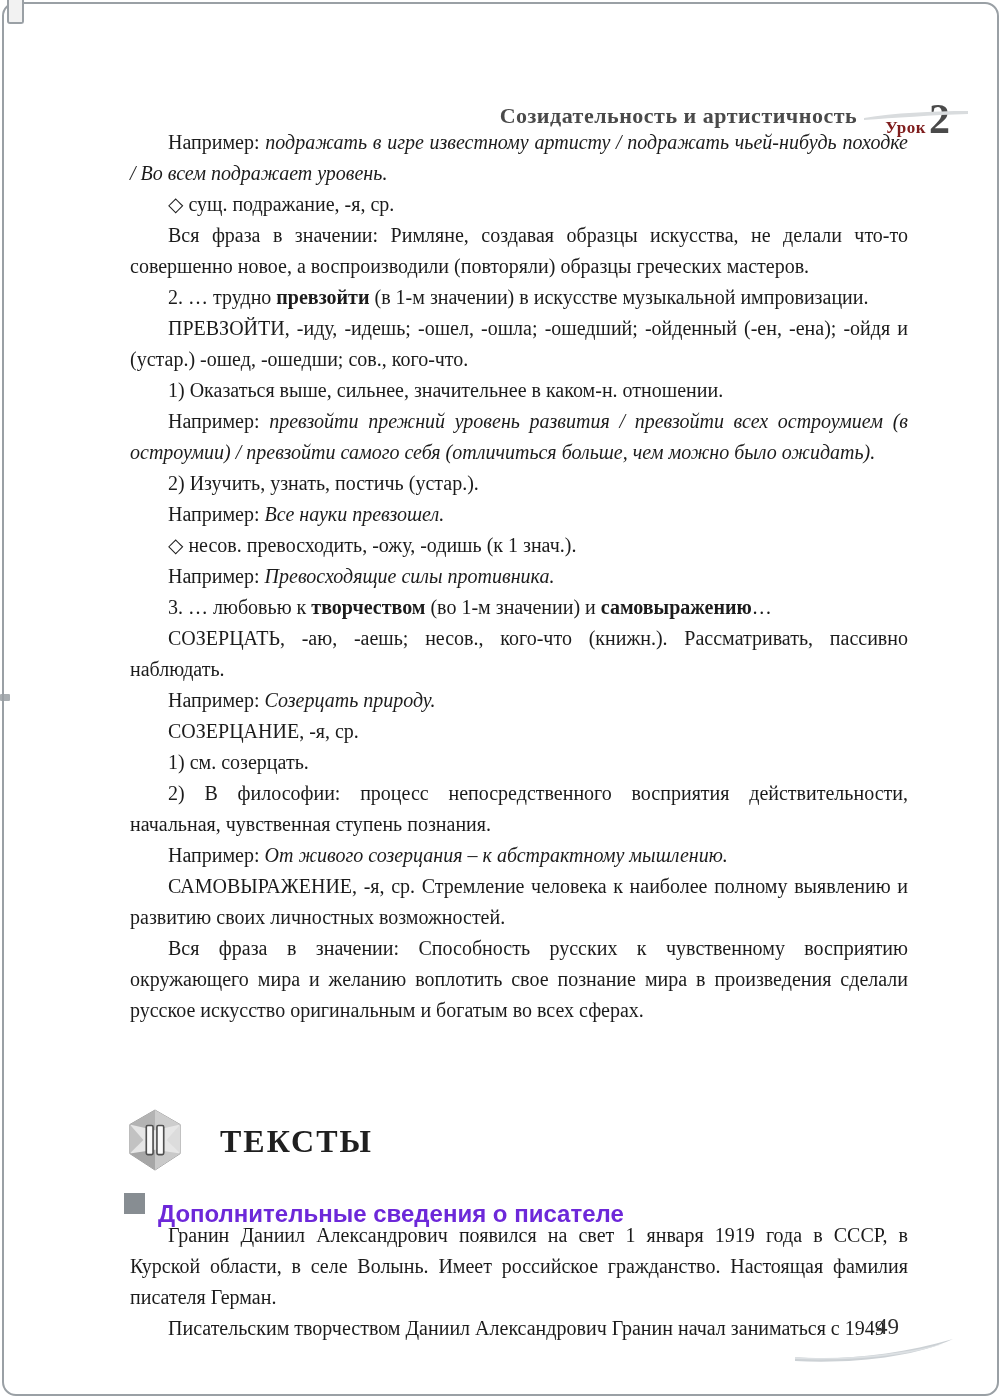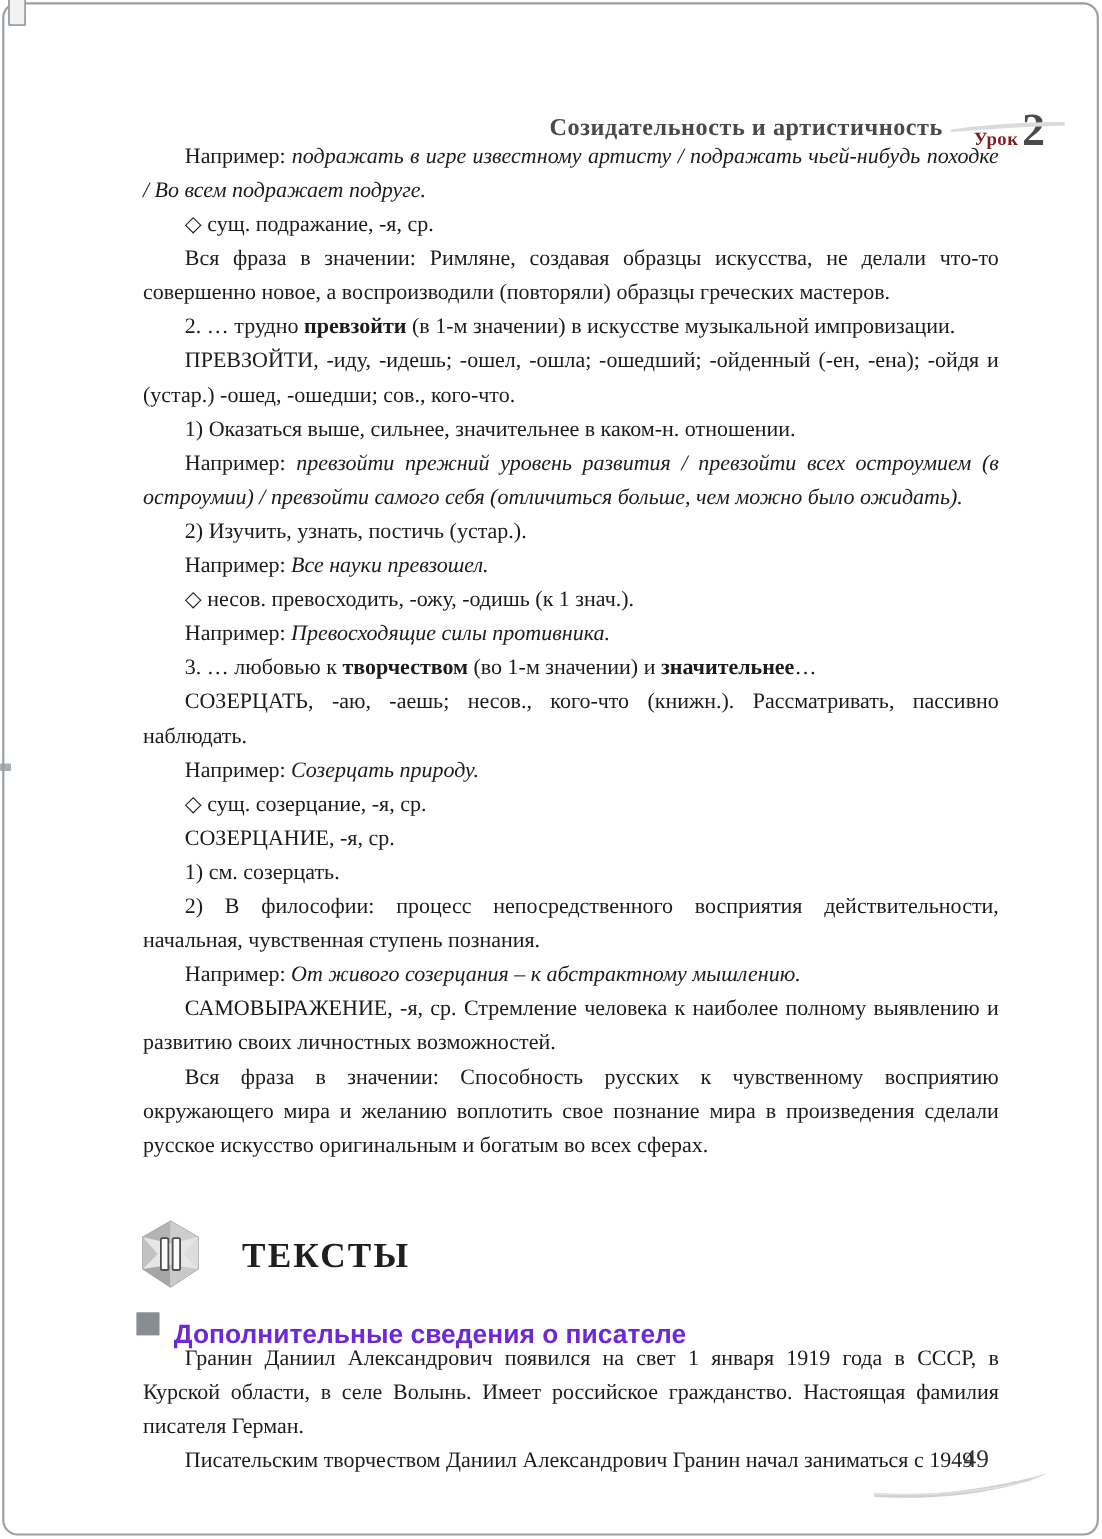--- a/index.html
+++ b/index.html
@@ -88,35 +88,34 @@
     <div class="lesson-badge">
       <span class="lesson-word">Урок</span>
       <span class="lesson-num">2</span>
     </div>
   </header>
   <svg class="lesson-swoosh" width="104" height="12" viewBox="0 0 104 12">
     <path d="M0,10 C30,5 68,3 104,3 L104,6 C68,7 30,10 0,12 Z" fill="#d9dcde"></path>
   </svg>
 
   <main class="dict">
-      <p class="para"><span>Например: </span><span class="it">подражать в игре известному артисту / подражать чьей-нибудь походке / Во всем подражает подруге.</span></p>
+      <p class="para"><span>Например: </span><span class="it">подражать в игре известному артисту / подражать чьей-нибудь походке / Во всем подражает уровень.</span></p>
       <p class="para"><span>◇ сущ. подражание, -я, ср.</span></p>
       <p class="para"><span>Вся фраза в значении: Римляне, создавая образцы искусства, не делали что-то совершенно новое, а воспроизводили (повторяли) образцы греческих мастеров.</span></p>
       <p class="para"><span>2. … трудно </span><span class="bd">превзойти</span><span> (в 1-м значении) в искусстве музыкальной импровизации.</span></p>
       <p class="para"><span>ПРЕВЗОЙТИ, -иду, -идешь; -ошел, -ошла; -ошедший; -ойденный (-ен, -ена); -ойдя и (устар.) -ошед, -ошедши; сов., кого-что.</span></p>
       <p class="para"><span>1) Оказаться выше, сильнее, значительнее в каком-н. отношении.</span></p>
       <p class="para"><span>Например: </span><span class="it">превзойти прежний уровень развития / превзойти всех остроумием (в остроумии) / превзойти самого себя (отличиться больше, чем можно было ожидать).</span></p>
       <p class="para"><span>2) Изучить, узнать, постичь (устар.).</span></p>
       <p class="para"><span>Например: </span><span class="it">Все науки превзошел.</span></p>
       <p class="para"><span>◇ несов. превосходить, -ожу, -одишь (к 1 знач.).</span></p>
       <p class="para"><span>Например: </span><span class="it">Превосходящие силы противника.</span></p>
-      <p class="para"><span>3. … любовью к </span><span class="bd">творчеством</span><span> (во 1-м значении) и </span><span class="bd">значительнее</span><span>…</span></p>
+      <p class="para"><span>3. … любовью к </span><span class="bd">творчеством</span><span> (во 1-м значении) и </span><span class="bd">самовыражению</span><span>…</span></p>
       <p class="para"><span>СОЗЕРЦАТЬ, -аю, -аешь; несов., кого-что (книжн.). Рассматривать, пассивно наблюдать.</span></p>
       <p class="para"><span>Например: </span><span class="it">Созерцать природу.</span></p>
-      <p class="para"><span>◇ сущ. созерцание, -я, ср.</span></p>
       <p class="para"><span>СОЗЕРЦАНИЕ, -я, ср.</span></p>
       <p class="para"><span>1) см. созерцать.</span></p>
       <p class="para"><span>2) В философии: процесс непосредственного восприятия действительности, начальная, чувственная ступень познания.</span></p>
       <p class="para"><span>Например: </span><span class="it">От живого созерцания – к абстрактному мышлению.</span></p>
       <p class="para"><span>САМОВЫРАЖЕНИЕ, -я, ср. Стремление человека к наиболее полному выявлению и развитию своих личностных возможностей.</span></p>
       <p class="para"><span>Вся фраза в значении: Способность русских к чувственному восприятию окружающего мира и желанию воплотить свое познание мира в произведения сделали русское искусство оригинальным и богатым во всех сферах.</span></p>
     </main>
 
   <section class="texts-head">
     <svg width="62" height="66" viewBox="0 0 64 68">

